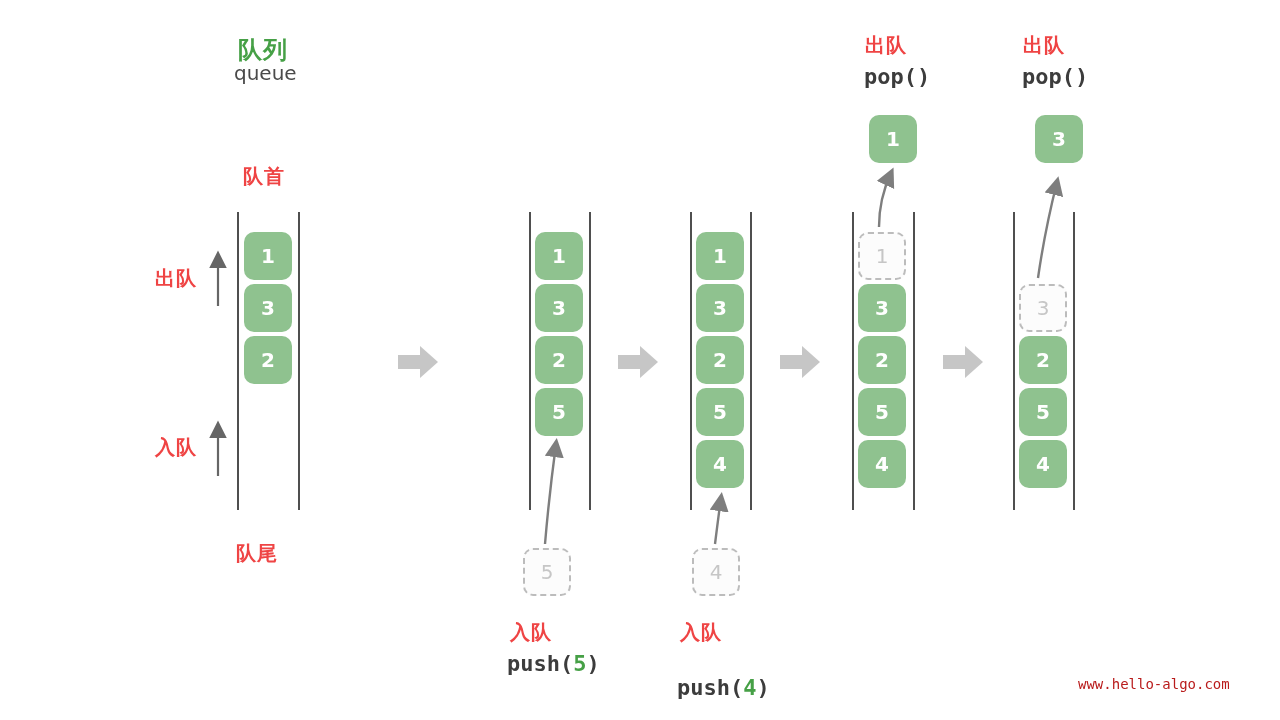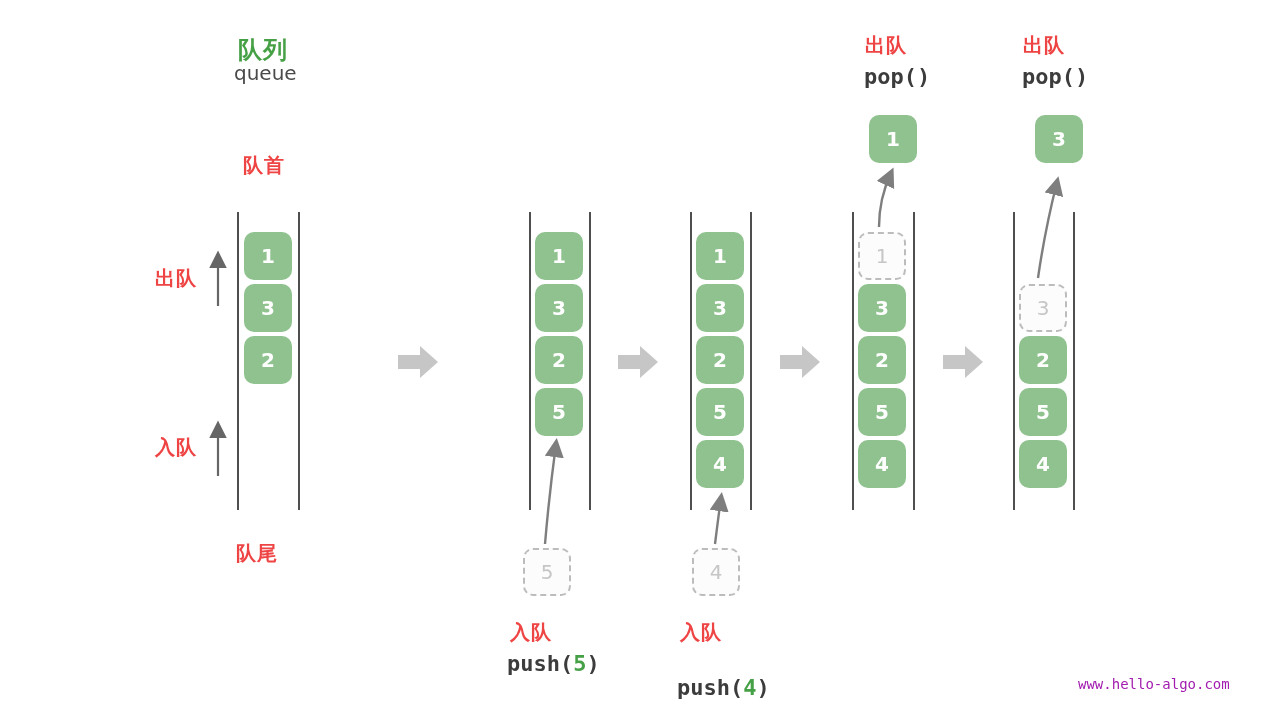--- a/index.html
+++ b/index.html
@@ -16,32 +16,32 @@
   .rail{position:absolute;top:212px;width:1.5px;height:298px;background:#4f4f4f;}
   .cell{
     position:absolute;width:48px;height:48px;border-radius:10px;background:#8fc28f;
     color:#ffffff;font-size:20px;font-weight:bold;
     display:flex;align-items:center;justify-content:center;
   }
   .cell.ghost{
     background:#fcfcfc;border:2px dashed #bcbcbc;box-sizing:border-box;
     color:#c6c6c6;font-weight:normal;
   }
-  .watermark{font-family:"DejaVu Sans Mono","Liberation Mono",monospace;font-size:14px;color:#a21caf;font-weight:normal;}
+  .watermark{font-family:"DejaVu Sans Mono","Liberation Mono",monospace;font-size:14px;color:#b91c1c;font-weight:normal;}
   svg.overlay{position:absolute;left:0;top:0;pointer-events:none;}
 </style>
 </head>
 <body>
 
 <div class="stage">
 
   <div class="abs title-zh" style="left:238px;top:34px;">队列</div>
   <div class="abs title-en" style="left:234px;top:61px;">queue</div>
 
-  <div class="abs lbl" style="left:243px;top:152px;text-align:center;">队首</div>
+  <div class="abs lbl" style="left:243px;top:163px;text-align:center;">队首</div>
   <div class="abs lbl" style="left:236px;top:540px;">队尾</div>
 
   <div class="abs lbl" style="left:155px;top:265px;">出队</div>
   <div class="abs lbl" style="left:155px;top:434px;">入队</div>
 
   <div class="rail" style="left:237px;"></div>
   <div class="rail" style="left:298px;"></div>
   <div class="rail" style="left:529px;"></div>
   <div class="rail" style="left:589px;"></div>
   <div class="rail" style="left:690px;"></div>

